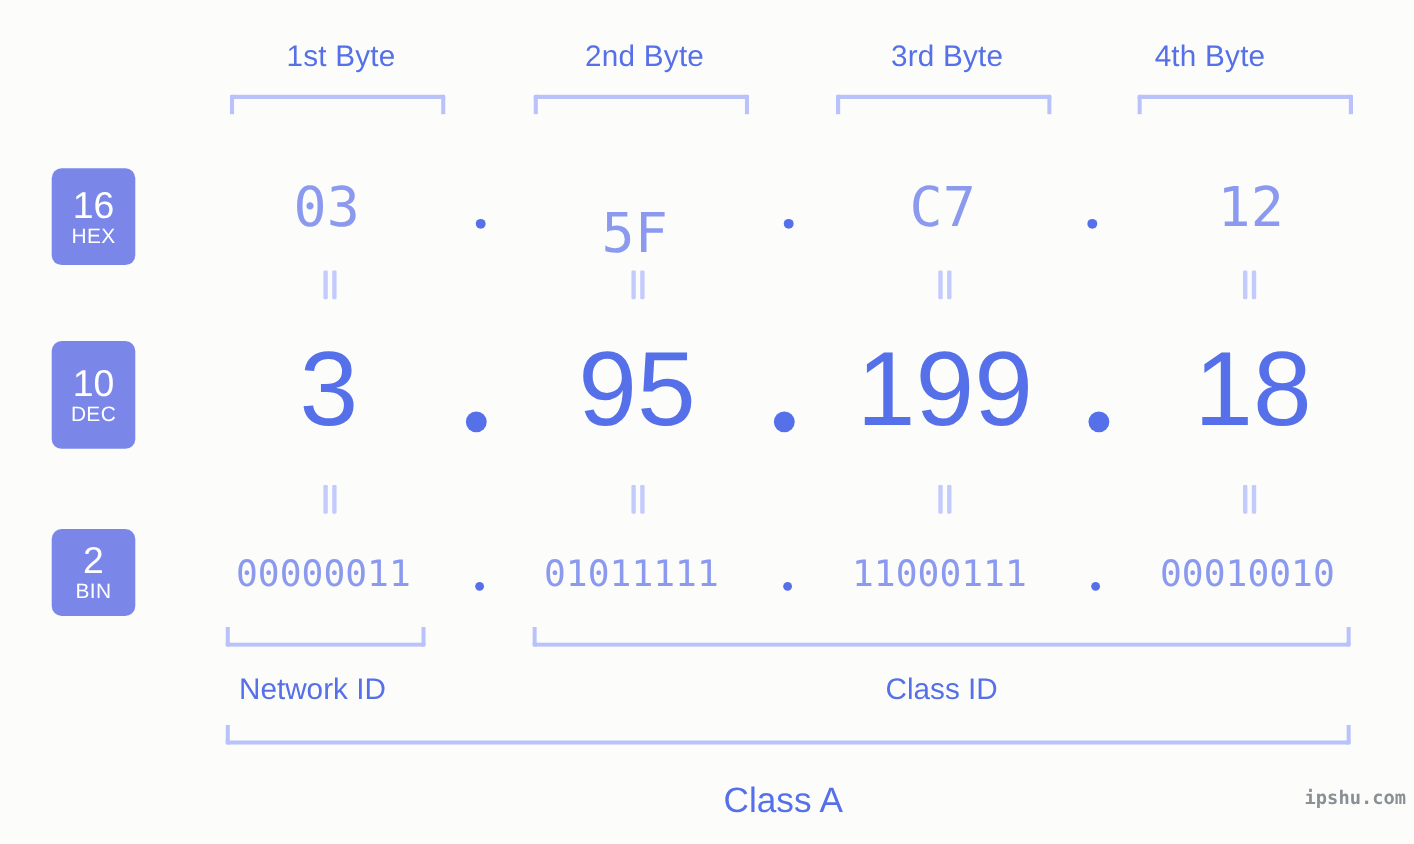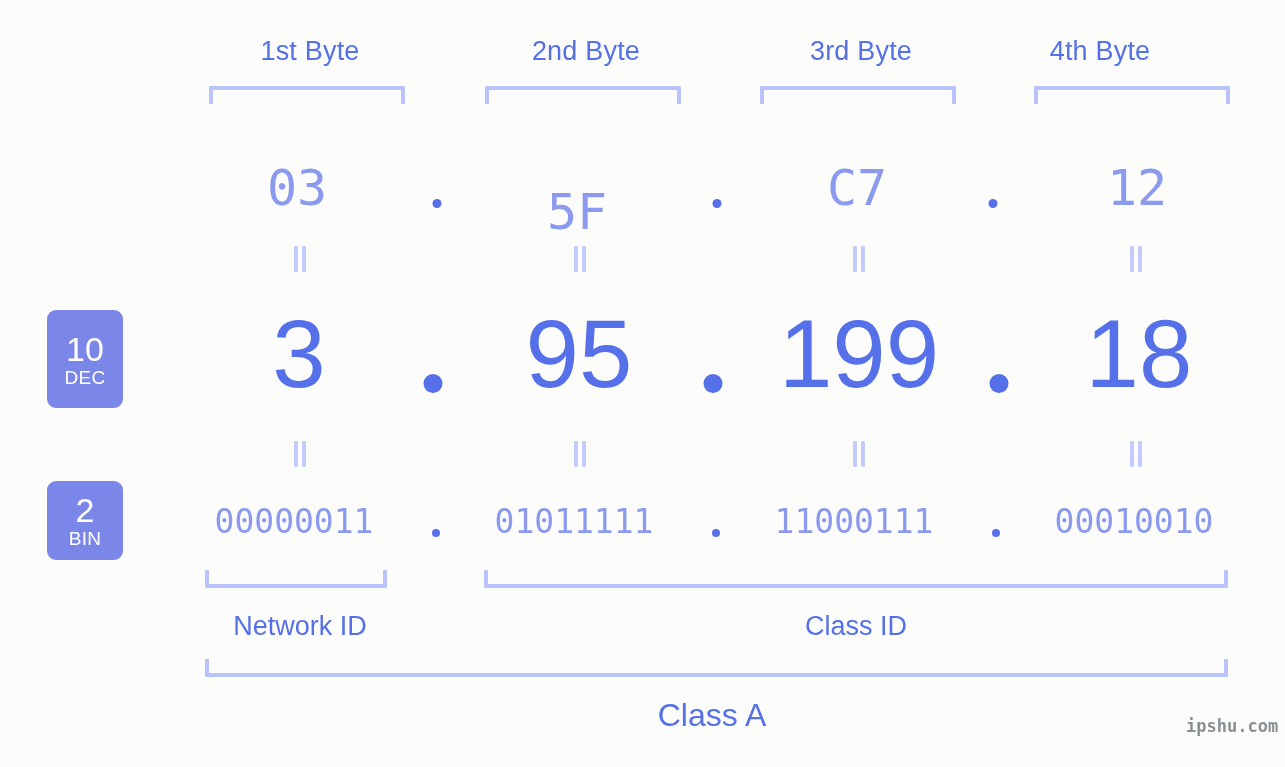--- a/index.html
+++ b/index.html
@@ -136,20 +136,21 @@
     text-align: center;
     white-space: nowrap;
     transform: translateX(-50%);
   }
   .class-label {
     color: #5570e8;
     font-size: 32px;
     text-align: center;
     white-space: nowrap;
     transform: translateX(-50%);
+    margin-top: 12px;
   }
   .watermark {
     font-family: "DejaVu Sans Mono", monospace;
     font-size: 17px;
     color: #8a8f96;
     white-space: nowrap;
     font-weight: bold;
   }
 </style>
 </head>
@@ -160,20 +161,24 @@
   <div class="abs byte-label" style="left:310px; top:36px;">1st Byte</div>
   <div class="abs byte-label" style="left:586px; top:36px;">2nd Byte</div>
   <div class="abs byte-label" style="left:861px; top:36px;">3rd Byte</div>
   <div class="abs byte-label" style="left:1100px; top:36px;">4th Byte</div>
 
   <div class="abs bracket bracket-down" style="left:209px; top:86px; width:196px;"></div>
   <div class="abs bracket bracket-down" style="left:485px; top:86px; width:196px;"></div>
   <div class="abs bracket bracket-down" style="left:760px; top:86px; width:196px;"></div>
   <div class="abs bracket bracket-down" style="left:1034px; top:86px; width:196px;"></div>
 
+  <div class="abs badge" style="left:47px; top:153px; height:88px;">
+    <div class="badge-num">16</div>
+    <div class="badge-sub">HEX</div>
+  </div>
 
   <div class="abs hexval" style="left:297px; top:160px;">03</div>
   <div class="abs dot dot-hex" style="left:437px; top:199px;"></div>
   <div class="abs hexval" style="left:577px; top:160px;margin-top:24px;">5F</div>
   <div class="abs dot dot-hex" style="left:717px; top:199px;"></div>
   <div class="abs hexval" style="left:857px; top:160px;">C7</div>
   <div class="abs dot dot-hex" style="left:993px; top:199px;"></div>
   <div class="abs hexval" style="left:1137px; top:160px;">12</div>
 
   <div class="abs eq" style="left:300px; top:246px;">
@@ -232,21 +237,21 @@
   <div class="abs dot dot-bin" style="left:436px; top:529px;"></div>
   <div class="abs binval" style="left:574px; top:503px;">01011111</div>
   <div class="abs dot dot-bin" style="left:716px; top:529px;"></div>
   <div class="abs binval" style="left:854px; top:503px;">11000111</div>
   <div class="abs dot dot-bin" style="left:996px; top:529px;"></div>
   <div class="abs binval" style="left:1134px; top:503px;">00010010</div>
 
   <div class="abs bracket bracket-up" style="left:205px; top:570px; width:182px;"></div>
   <div class="abs bracket bracket-up" style="left:484px; top:570px; width:744px;"></div>
 
-  <div class="abs region-label" style="left:300px; top:611px;">Network ID</div>
+  <div class="abs region-label" style="left:284px; top:611px;">Network ID</div>
   <div class="abs region-label" style="left:856px; top:611px;">Class ID</div>
 
   <div class="abs bracket bracket-up" style="left:205px; top:659px; width:1023px;"></div>
   <div class="abs class-label" style="left:712px; top:697px;">Class A</div>
 
   <div class="abs watermark" style="left:1186px; top:716px;">ipshu.com</div>
 
 </div>
 
 </body></html>

